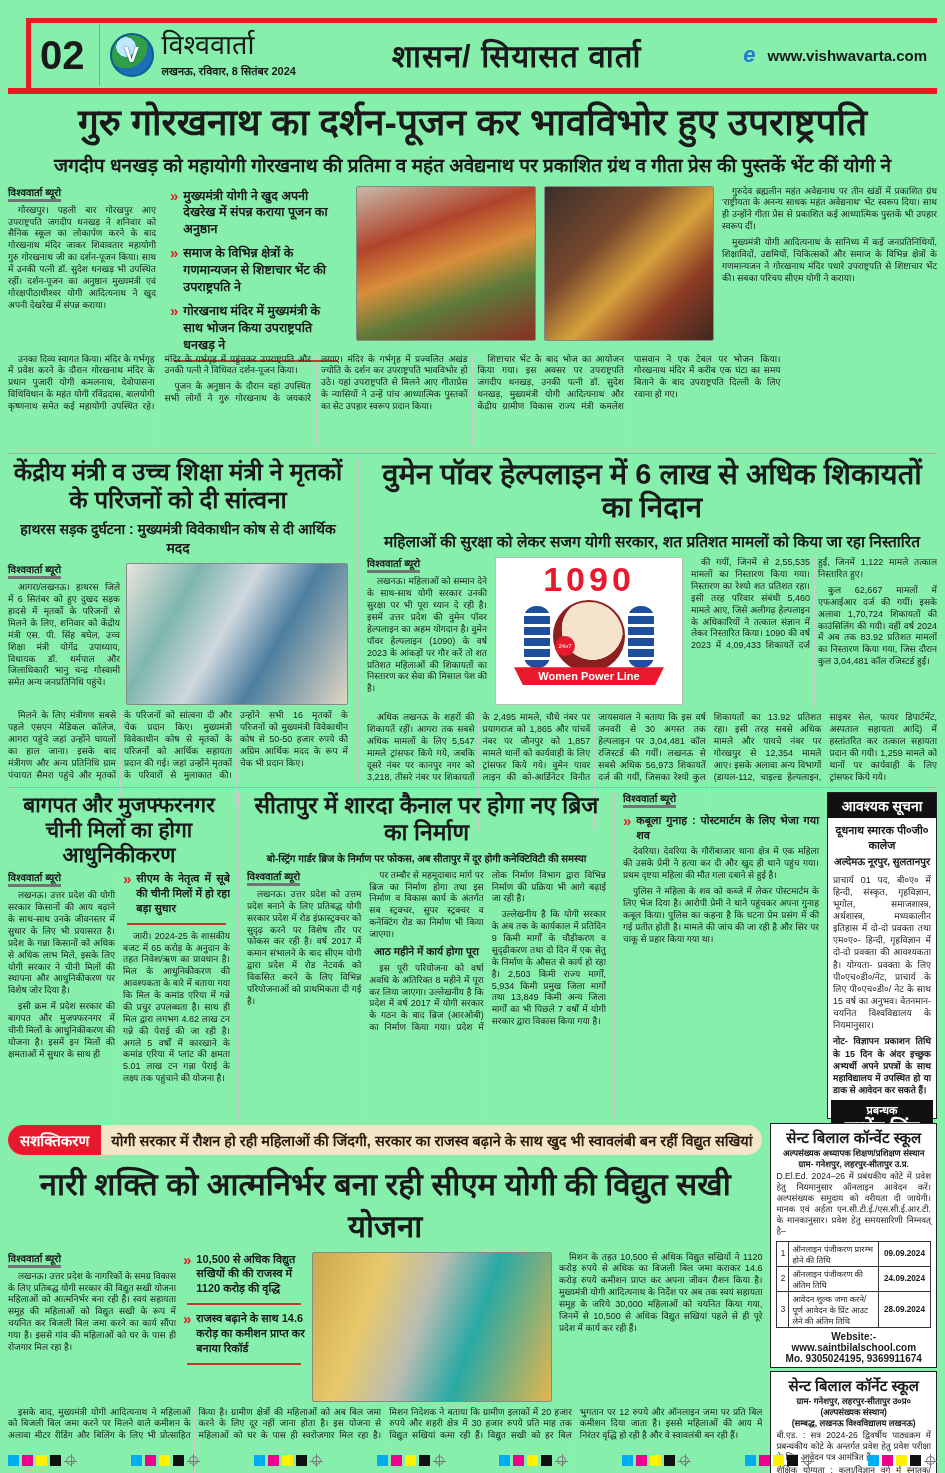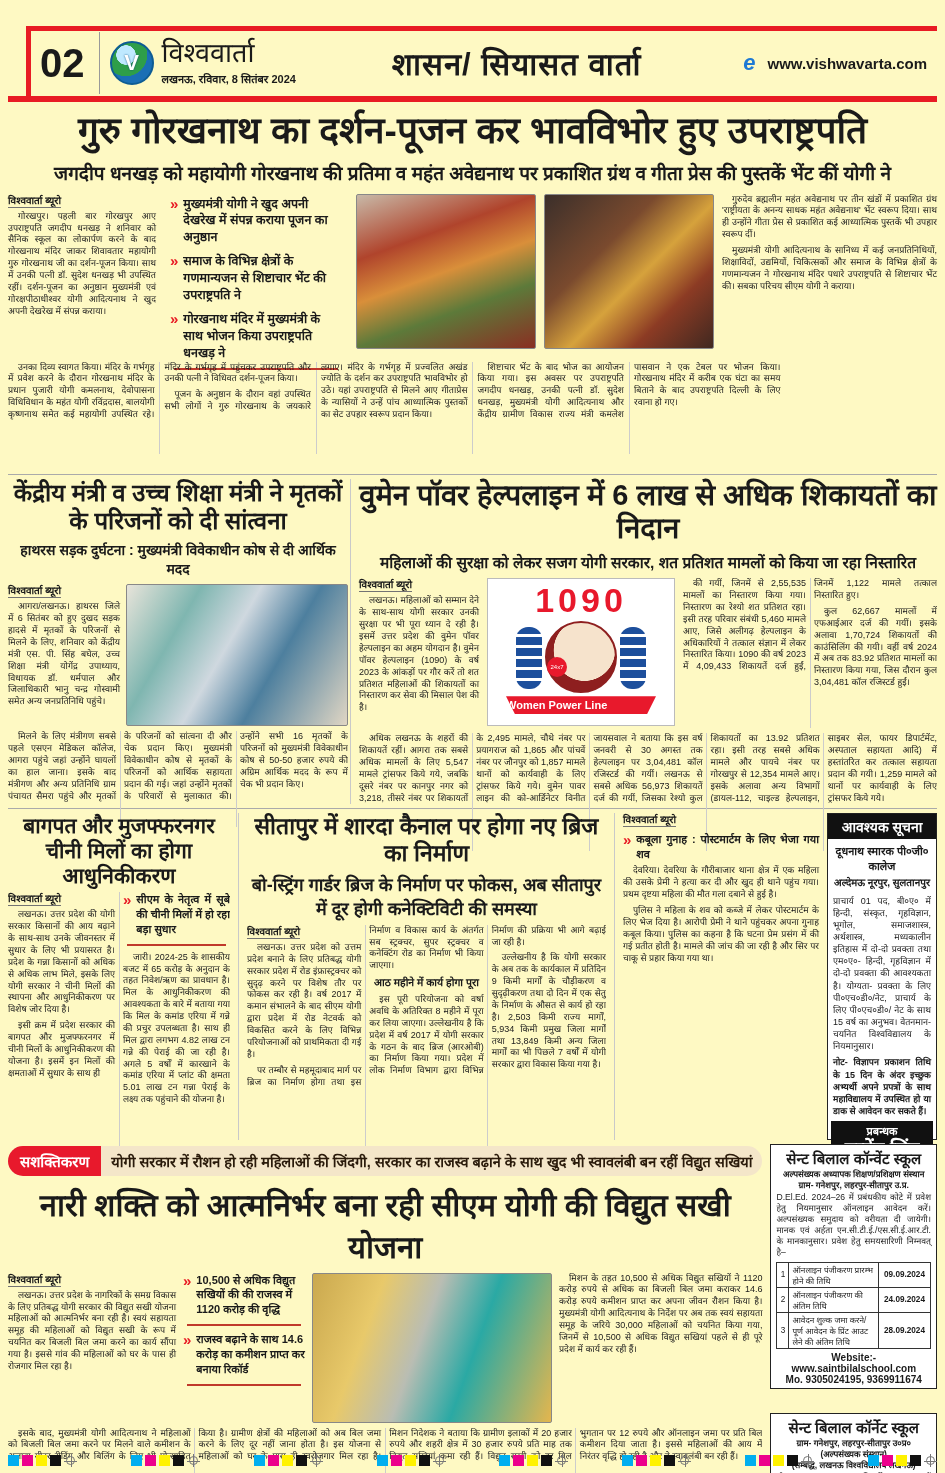--- a/index.html
+++ b/index.html
@@ -1,38 +1,38 @@
 <!DOCTYPE html>
 <html><head>
 <meta charset="utf-8">
 <style>
   * { box-sizing: border-box; margin: 0; padding: 0; }
   body { background: #ffffff; font-family: "Liberation Sans", "DejaVu Sans", sans-serif; color: #1a1a1a; }
-  .page { position: relative; width: 945px; height: 1473px; background: #fef9c3; overflow: hidden; padding: 16px 8px; }
+  .page { position: relative; width: 945px; height: 1473px; background: #86efac; overflow: hidden; padding: 8px 8px; }
 
   
   .header { position: relative; height: 86px; }
   .red-topline { position: absolute; top: 10px; left: 18px; right: 0; height: 5px; background: #e81b24; }
   .red-leftline { position: absolute; top: 10px; left: 18px; width: 5px; height: 70px; background: #e81b24; }
   .red-bottomline { position: absolute; bottom: 0; left: 0; right: 0; height: 6px; background: #e81b24; }
   .header-inner { position: absolute; top: 16px; left: 26px; right: 4px; bottom: 8px; display: flex; align-items: center; }
   .pageno { font-size: 40px; font-weight: bold; padding: 0 14px 0 6px; }
   .hdr-div { width: 1px; align-self: stretch; background: #999; margin-right: 10px; }
   .brand-wrap { display: flex; align-items: center; gap: 8px; }
   .globe { width: 44px; height: 44px; border-radius: 50%; background: radial-gradient(circle at 35% 30%, #bfe9ff 0 25%, #2e9e49 26% 55%, #1a6fb5 56% 100%); border: 2px solid #0e5c94; position: relative; }
   .globe span { position: absolute; inset: 0; display: flex; align-items: center; justify-content: center; color: #fff; font-weight: bold; font-size: 22px; text-shadow: 0 0 2px #0a4a78; }
   .brand-text .brand { font-size: 27px; font-weight: normal; line-height: 1; }
   .brand-text .citydate { font-size: 11px; font-weight: bold; margin-top: 4px; }
   .section-title { flex: 1; text-align: center; font-size: 31px; font-weight: bold; letter-spacing: 1px; }
   .site-wrap { display: flex; align-items: center; gap: 6px; padding-right: 6px; }
   .e-icon { width: 24px; height: 24px; border-radius: 50%; color: #1e7ad4; font-size: 22px; font-weight: bold; font-style: italic; line-height: 24px; text-align: center; }
   .site { font-size: 15px; font-weight: bold; }
 
   
-  .byline { font-weight: bold; font-size: 10px; border-bottom: 1px solid #737373; display: inline-block; margin-bottom: 3px; }
+  .byline { font-weight: bold; font-size: 10px; border-bottom: 3px solid #737373; display: inline-block; margin-bottom: 3px; }
   .body-txt { font-size: 9px; line-height: 1.32; text-align: justify; }
   .body-txt p { margin-bottom: 4px; text-indent: 10px; }
   .hairline-top { border-top: 1px solid #aaa; }
   .colrule { border-left: 1px solid #c9c9c9; }
 
   .bullets { padding: 2px 6px; }
   .bullet { display: flex; gap: 5px; margin-bottom: 7px; }
   .bullet .mark { color: #e81b24; font-weight: bold; font-size: 15px; line-height: 1; }
   .bullet .btxt { font-size: 12.5px; font-weight: bold; line-height: 1.35; }
   .red-underline { border-bottom: 2px solid #c0392b; margin: 2px 4px 6px; }
@@ -44,51 +44,51 @@
   .lead-subhead { text-align: center; font-size: 19px; font-weight: bold; padding: 7px 0 8px; }
   .lead-row { display: flex; gap: 8px; height: 162px; }
   .lead-col1 { width: 148px; }
   .lead-bullets { width: 184px; }
   .lead-photo1 { width: 180px; height: 155px; background: linear-gradient(160deg, #c8b9a8 0%, #b0442c 30%, #d98f3a 50%, #5d7a3a 70%, #8a2f22 100%); }
   .lead-photo2 { width: 170px; height: 155px; background: linear-gradient(135deg, #3b2f2a 0%, #7a4a2e 35%, #d6a23c 55%, #8c3b24 75%, #402820 100%); }
   .lead-col2 { flex: 1; }
   .lead-bottom { margin-top: 6px; column-count: 6; column-gap: 10px; column-rule: 1px solid #ccc; height: 92px; overflow: hidden; }
 
   
-  .band2 { display: flex; gap: 2px; margin-top: 20px; padding-top: 4px; height: 330px; }
+  .band2 { display: flex; gap: 10px; margin-top: 7px; padding-top: 4px; height: 330px; }
   .art-hathras { width: 340px; }
   .h2-head { text-align: center; font-size: 24px; font-weight: bold; line-height: 1.18; }
   .h2-sub { text-align: center; font-size: 14px; font-weight: bold; padding: 5px 0 4px; }
   .hathras-row { display: flex; gap: 6px; height: 142px; margin-top: 2px; }
   .hathras-col { width: 112px; }
   .hathras-photo { flex: 1; background: linear-gradient(120deg, #e8e4da 0%, #7fb6b0 25%, #cfd8df 45%, #4d7f9e 65%, #e0d6c4 100%); }
   .hathras-bottom { margin-top: 5px; column-count: 3; column-gap: 8px; column-rule: 1px solid #ccc; height: 96px; overflow: hidden; }
   .art-helpline { flex: 1; }
   .h3-head { text-align: center; font-size: 29px; font-weight: bold; line-height: 1.15; }
   .h3-sub { text-align: center; font-size: 15.5px; font-weight: bold; padding: 6px 0 5px; }
   .helpline-row { display: flex; gap: 8px; height: 150px; }
   .helpline-colA { width: 120px; }
   .logo1090 { width: 188px; height: 148px; border: 1px solid #bbb; position: relative; background: #fff; overflow: hidden; }
   .logo-number { text-align: center; color: #e8192c; font-size: 34px; font-weight: bold; letter-spacing: 4px; line-height: 1; padding-top: 4px; }
   .logo-face { position: absolute; top: 42px; left: 50%; transform: translateX(-50%); width: 72px; height: 72px; border-radius: 50%; background: radial-gradient(circle at 55% 40%, #f6e3cc 0 55%, #8e1f1f 56% 100%); border: 2px solid #8e1f1f; }
   .logo-leaf { position: absolute; top: 48px; width: 26px; height: 62px; background: repeating-linear-gradient(0deg, #1d4f9c 0 8px, #fff 8px 11px); border-radius: 12px; }
   .leaf-l { left: 28px; } .leaf-r { right: 28px; }
-  .logo-banner { position: absolute; bottom: 11px; left: 18px; right: 18px; background: #e8192c; color: #fff; font-size: 11px; font-weight: bold; padding: 3px 0; clip-path: polygon(0 0, 100% 0, 94% 100%, 6% 100%); }
+  .logo-banner { position: absolute; bottom: 19px; left: 18px; right: 18px; background: #e8192c; color: #fff; font-size: 11px; font-weight: bold; text-align: center; padding: 3px 0; clip-path: polygon(0 0, 100% 0, 94% 100%, 6% 100%); }
   .badge247 { position: absolute; top: 78px; left: 50%; transform: translateX(-34px); background: #e8192c; color: #fff; border-radius: 50%; width: 20px; height: 20px; font-size: 6px; display: flex; align-items: center; justify-content: center; }
   .helpline-colC { flex: 1; column-count: 2; column-gap: 8px; column-rule: 1px solid #ccc; overflow: hidden; }
   .helpline-bottom { margin-top: 5px; column-count: 5; column-gap: 8px; column-rule: 1px solid #ccc; height: 118px; overflow: hidden; }
 
   
   .band3 { display: flex; gap: 8px; margin-top: 4px; padding-top: 4px; height: 332px; }
   .art-sugar { width: 222px; }
   .h4-head { text-align: center; font-size: 21px; font-weight: bold; line-height: 1.2; padding-bottom: 4px; }
   .sugar-body { column-count: 2; column-gap: 8px; column-rule: 1px solid #ccc; height: 262px; overflow: hidden; }
   .art-sitapur { width: 368px; }
   .h5-head { text-align: center; font-size: 23px; font-weight: bold; line-height: 1.2; }
-  .h5-sub { text-align: center; font-size: 18px; font-weight: bold; padding: 4px 0 5px; }
+  .h5-sub { text-align: center; font-size: 10px; font-weight: bold; padding: 4px 0 5px; }
   .sitapur-body { column-count: 3; column-gap: 8px; column-rule: 1px solid #ccc; height: 250px; overflow: hidden; }
   .inner-sub { font-weight: bold; font-size: 10.5px; text-align: center; margin: 3px 0; text-indent: 0 !important; }
   .art-murder { width: 205px; }
   .h6-head { text-align: center; font-size: 19.5px; font-weight: bold; line-height: 1.25; padding-bottom: 5px; }
   .murder-row { display: flex; gap: 5px; }
   .murder-col { flex: 1; }
 
   
   .notice { flex: 1; border: 1.5px solid #222; background: #fff; padding: 0 0 3px; display: flex; flex-direction: column; }
   .notice-hd { background: #111; color: #fff; text-align: center; font-size: 14px; font-weight: bold; padding: 3px 0; }
@@ -109,21 +109,21 @@
   .h7-head { text-align: center; font-size: 31px; font-weight: bold; padding: 7px 0 6px; }
   .sakhi-row { display: flex; gap: 7px; height: 150px; }
   .sakhi-col1 { width: 168px; }
   .sakhi-bullets { width: 122px; }
   .sakhi-bullets .btxt { font-size: 11px; }
   .sakhi-photo { width: 240px; background: linear-gradient(110deg, #caa84e 0%, #e8c96a 25%, #b9bdb3 45%, #2aa9a4 65%, #e4b64e 100%); }
   .sakhi-col2 { flex: 1; }
   .sakhi-bottom { margin-top: 5px; column-count: 4; column-gap: 8px; column-rule: 1px solid #ccc; height: 118px; overflow: hidden; }
 
   
-  .band4-right { width: 238px; display: flex; flex-direction: column; gap: 24px; }
+  .band4-right { width: 238px; display: flex; flex-direction: column; gap: 3px; }
   .ad { border: 1.5px solid #222; padding: 3px 5px; background: #fff; }
   .ad-title { text-align: center; font-size: 15px; font-weight: bold; }
   .ad-sub { text-align: center; font-size: 8.5px; font-weight: bold; }
   .ad-body { font-size: 8.6px; line-height: 1.3; text-align: justify; margin-top: 2px; }
   .ad table { width: 100%; border-collapse: collapse; margin: 3px 0; }
   .ad td { border: 1px solid #333; font-size: 8.2px; padding: 1px 3px; }
   .ad td.num { width: 12px; text-align: center; }
   .ad td.date { width: 52px; font-weight: bold; text-align: center; }
   .ad-site { text-align: center; font-weight: bold; font-size: 10px; }
   .ad-mo { text-align: center; font-weight: bold; font-size: 10px; }

